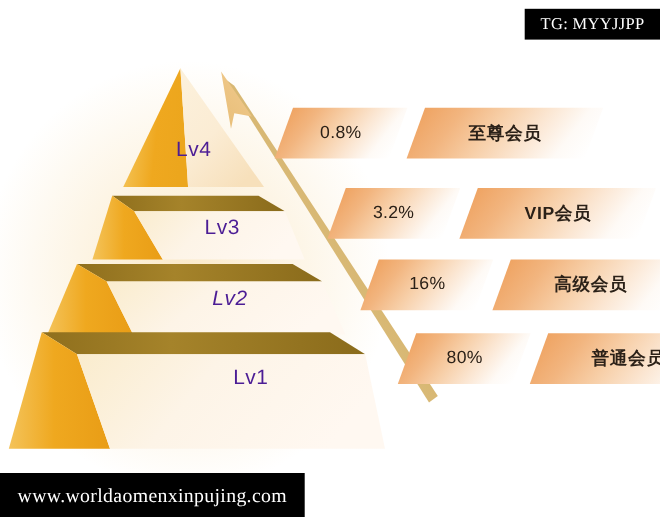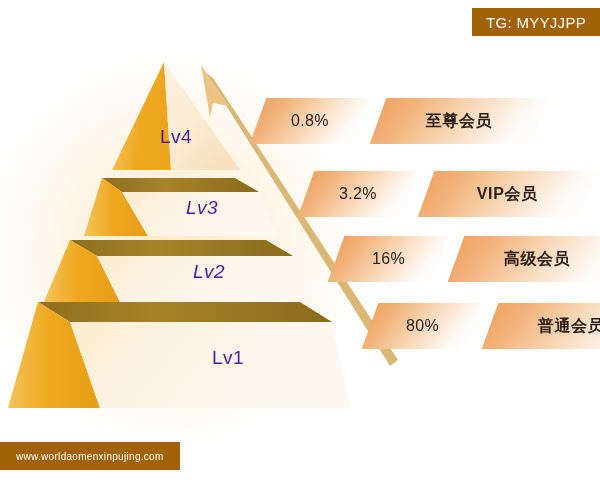--- a/index.html
+++ b/index.html
@@ -16,42 +16,42 @@
   #stage {
     position: relative;
     width: 600px;
     height: 480px;
     background: #ffffff;
   }
 
   
   .wm {
     position: absolute;
-    background: #a16207;
+    background: #000000;
     color: #ffffff;
-    font-family: Liberation Sans, sans-serif;
+    font-family: Liberation Serif, serif;
     display: flex;
     align-items: center;
     justify-content: center;
     letter-spacing: .3px;
     z-index: 40;
   }
   #wm-top {
     right: 0px;
     top: 8px;
     height: 28px;
     padding: 0 14px;
     font-size: 15px;
   }
   #wm-bottom {
     left: 0px;
     bottom: 10px;
-    height: 28px;
+    height: 40px;
     padding: 0 16px;
-    font-size: 10px;
+    font-size: 18px;
   }
 
   
   #pyramid {
     position: absolute;
     left: 0;
     top: 0;
     width: 360px;
     height: 440px;
     z-index: 10;
@@ -62,23 +62,23 @@
     position: absolute;
     font-family: "Liberation Sans", sans-serif;
     font-size: 19px;
     color: #4c1d95;
     letter-spacing: .5px;
     z-index: 14;
     pointer-events: none;
     white-space: nowrap;
   }
   #lab-lv4 { left: 160px; top: 126px; }
-  #lab-lv3 { left: 186px; top: 197px; font-style: italic; }
+  #lab-lv3 { left: 186px; top: 197px; }
   #lab-lv2 { left: 193px; top: 261px; font-style: italic; }
-  #lab-lv1 { left: 212px; top: 347px; }
+  #lab-lv1 { left: 212px; top: 333px; }
 
   
   #arrow {
     position: absolute;
     left: 180px;
     top: 60px;
     width: 230px;
     height: 320px;
     z-index: 12;
   }

